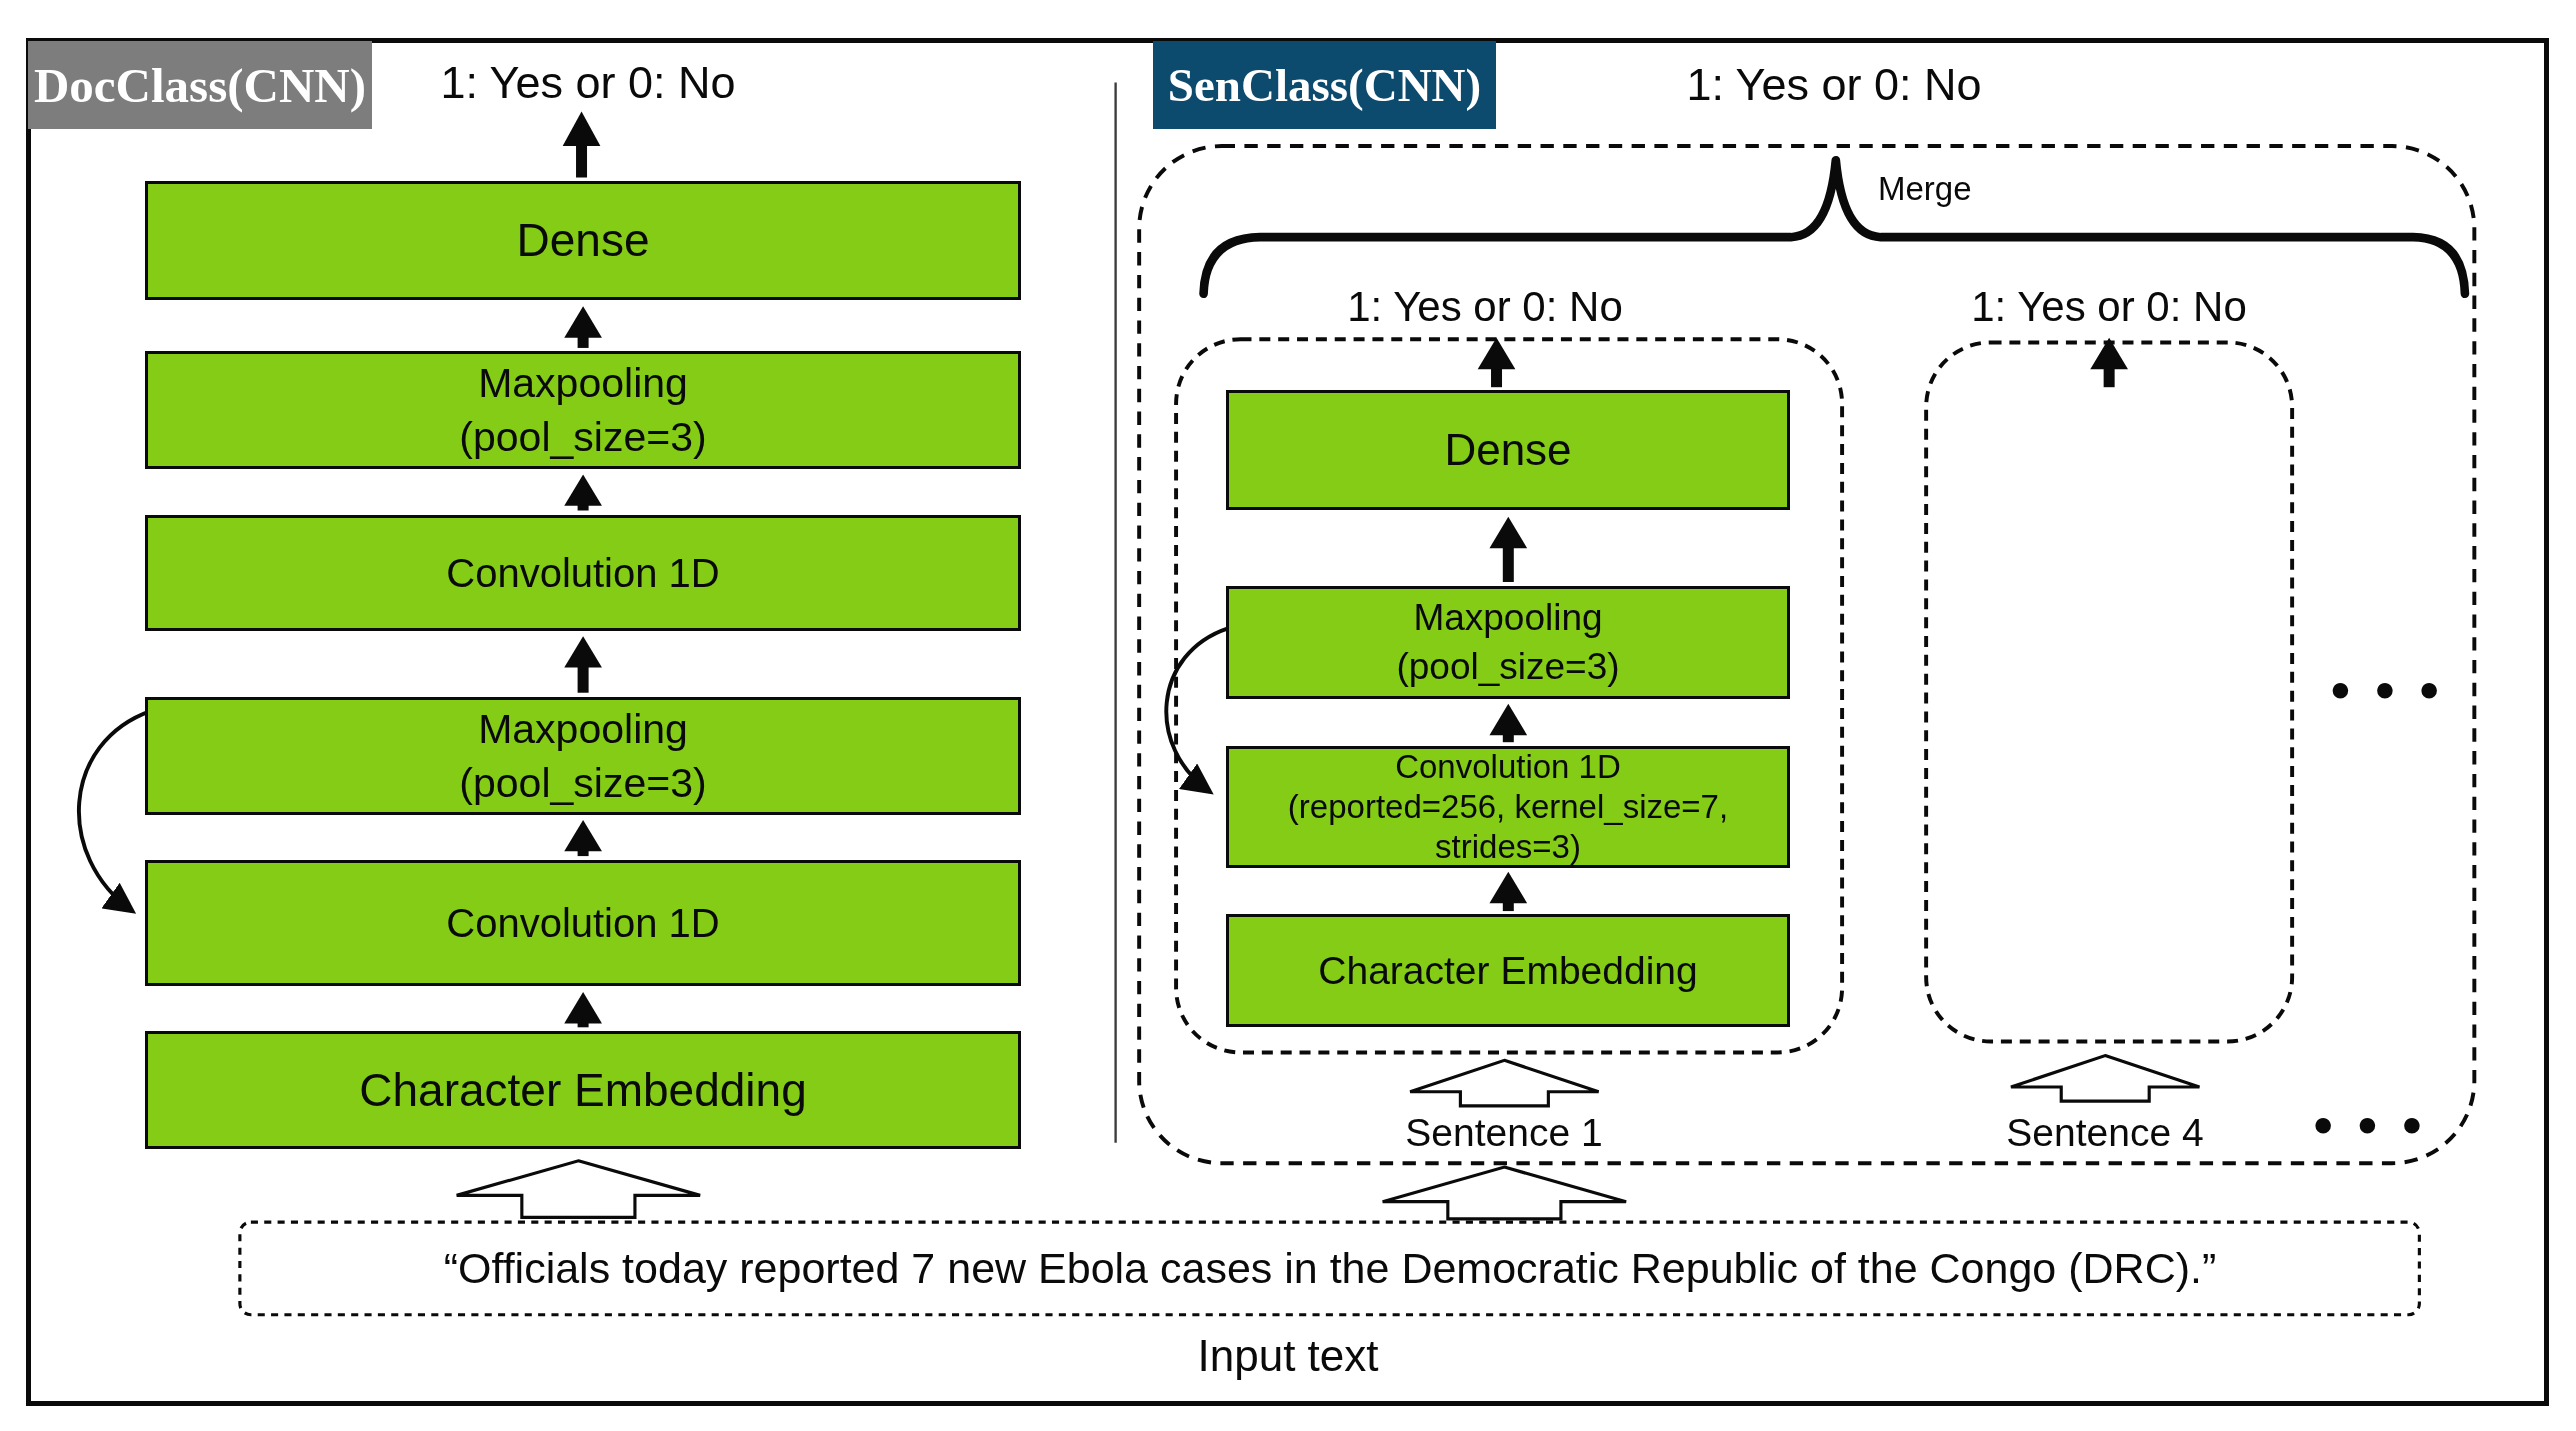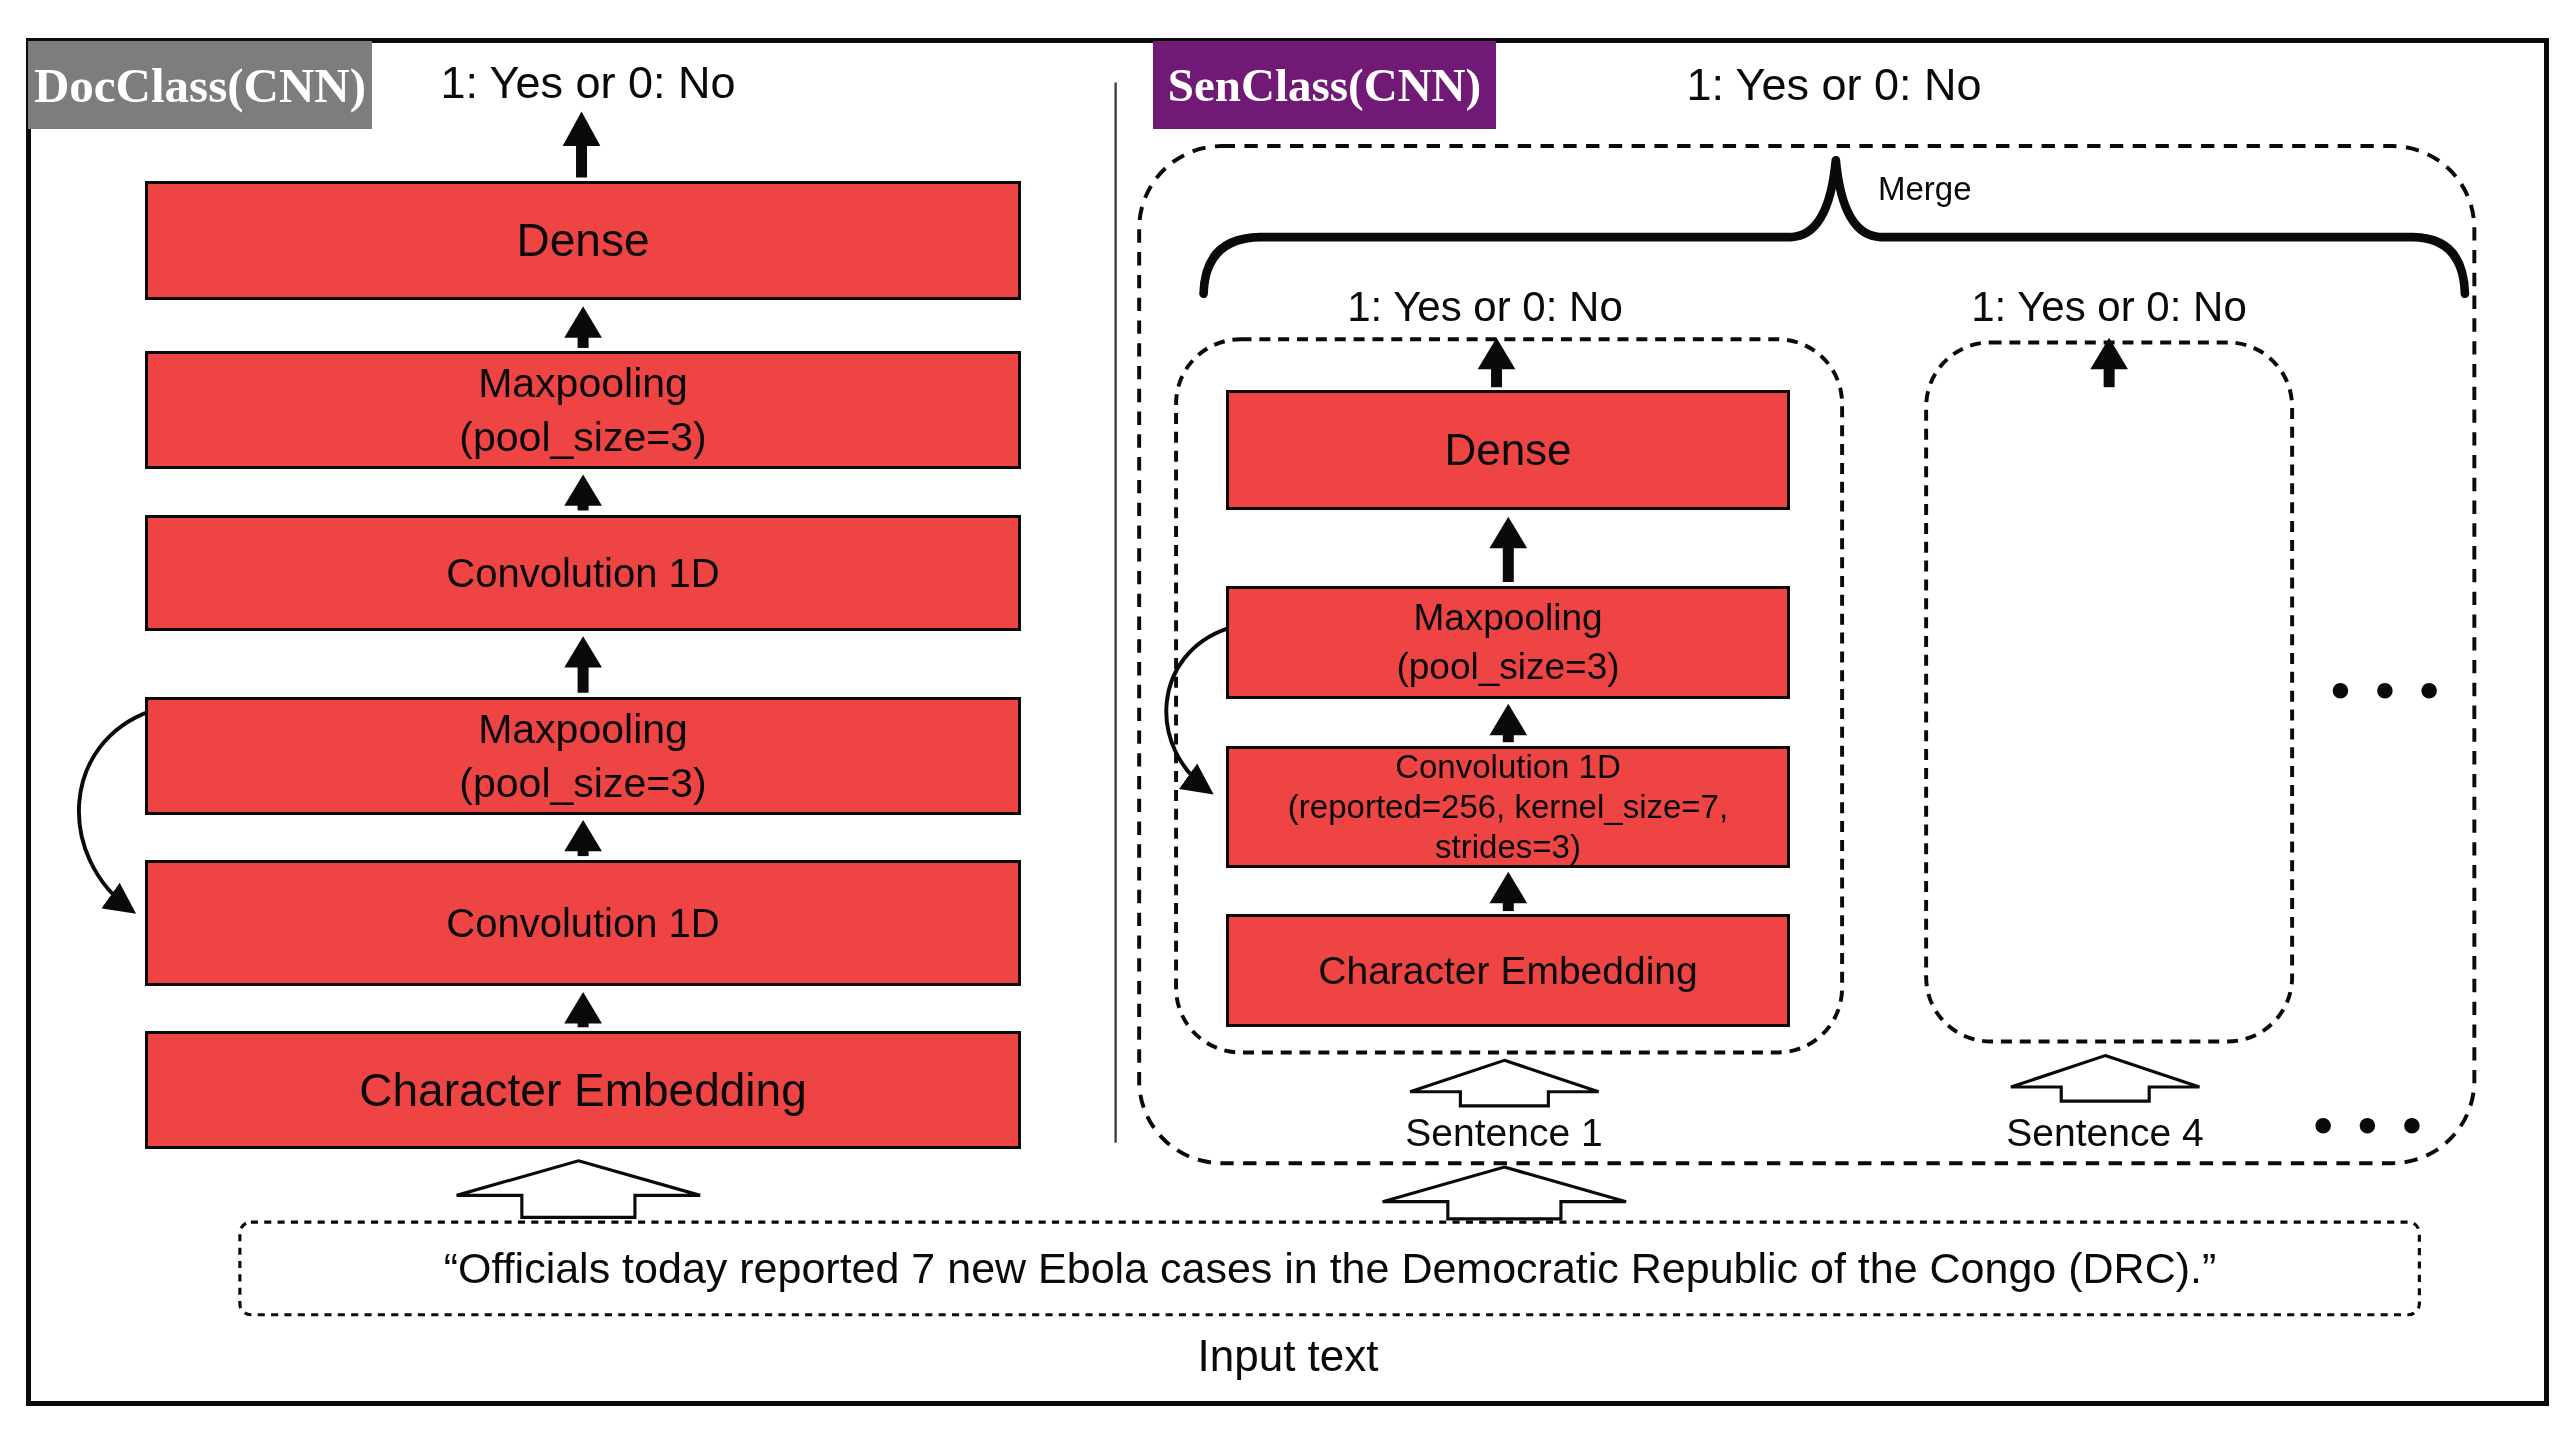--- a/index.html
+++ b/index.html
@@ -5,21 +5,21 @@
 <style>
   html,body{margin:0;padding:0;background:#ffffff;}
   body{font-family:"Liberation Sans","DejaVu Sans",sans-serif;color:#0a0a0a;}
   .canvas{position:relative;width:2576px;height:1431px;background:#ffffff;overflow:hidden;}
   .frame{position:absolute;left:26px;top:38px;width:2523px;height:1368px;border:5.5px solid #0a0a0a;box-sizing:border-box;}
   .overlay{position:absolute;left:0;top:0;width:2576px;height:1431px;}
   .tag{position:absolute;display:flex;align-items:center;justify-content:center;
        font-family:"Liberation Serif","DejaVu Serif",serif;font-weight:bold;}
   .lbl{position:absolute;white-space:nowrap;}
   .center-x{transform:translateX(-50%);}
-  .layer{position:absolute;box-sizing:border-box;border:3.1px solid #0a0a0a;background:#ef4444;
+  .layer{position:absolute;box-sizing:border-box;border:3.1px solid #0a0a0a;background:#84cc16;
          display:flex;flex-direction:column;align-items:center;justify-content:center;
          text-align:right;line-height:1.32;}
   .quote-box{position:absolute;display:flex;align-items:center;justify-content:center;
              text-align:center;white-space:nowrap;}
 </style>
 </head>
 <body>
 
 <div class="canvas">
 
@@ -123,21 +123,21 @@
   </div>
 
   <div class="layer" style="left:145px;top:860px;width:876px;height:126px;font-size:40px;">
     <span>Convolution 1D</span>
   </div>
 
   <div class="layer" style="left:145px;top:1031px;width:876px;height:118px;font-size:46px;">
     <span>Character Embedding</span>
   </div>
 
-  <div class="tag" style="left:1153px;top:41px;width:343px;height:88px;background:#701a75;color:#ffffff;font-size:47px;">SenClass(CNN)</div>
+  <div class="tag" style="left:1153px;top:41px;width:343px;height:88px;background:#0c4a6e;color:#ffffff;font-size:47px;">SenClass(CNN)</div>
 
   <div class="lbl center-x" style="left:1834px;top:59px;font-size:45px;">1: Yes or 0: No</div>
 
   <div class="lbl" style="left:1878px;top:170px;font-size:33px;">Merge</div>
 
   <div class="lbl center-x" style="left:1485px;top:283px;font-size:42px;">1: Yes or 0: No</div>
 
   <div class="lbl center-x" style="left:2109px;top:283px;font-size:42px;">1: Yes or 0: No</div>
 
   <div class="layer" style="left:1226px;top:390px;width:564px;height:120px;font-size:44px;">

